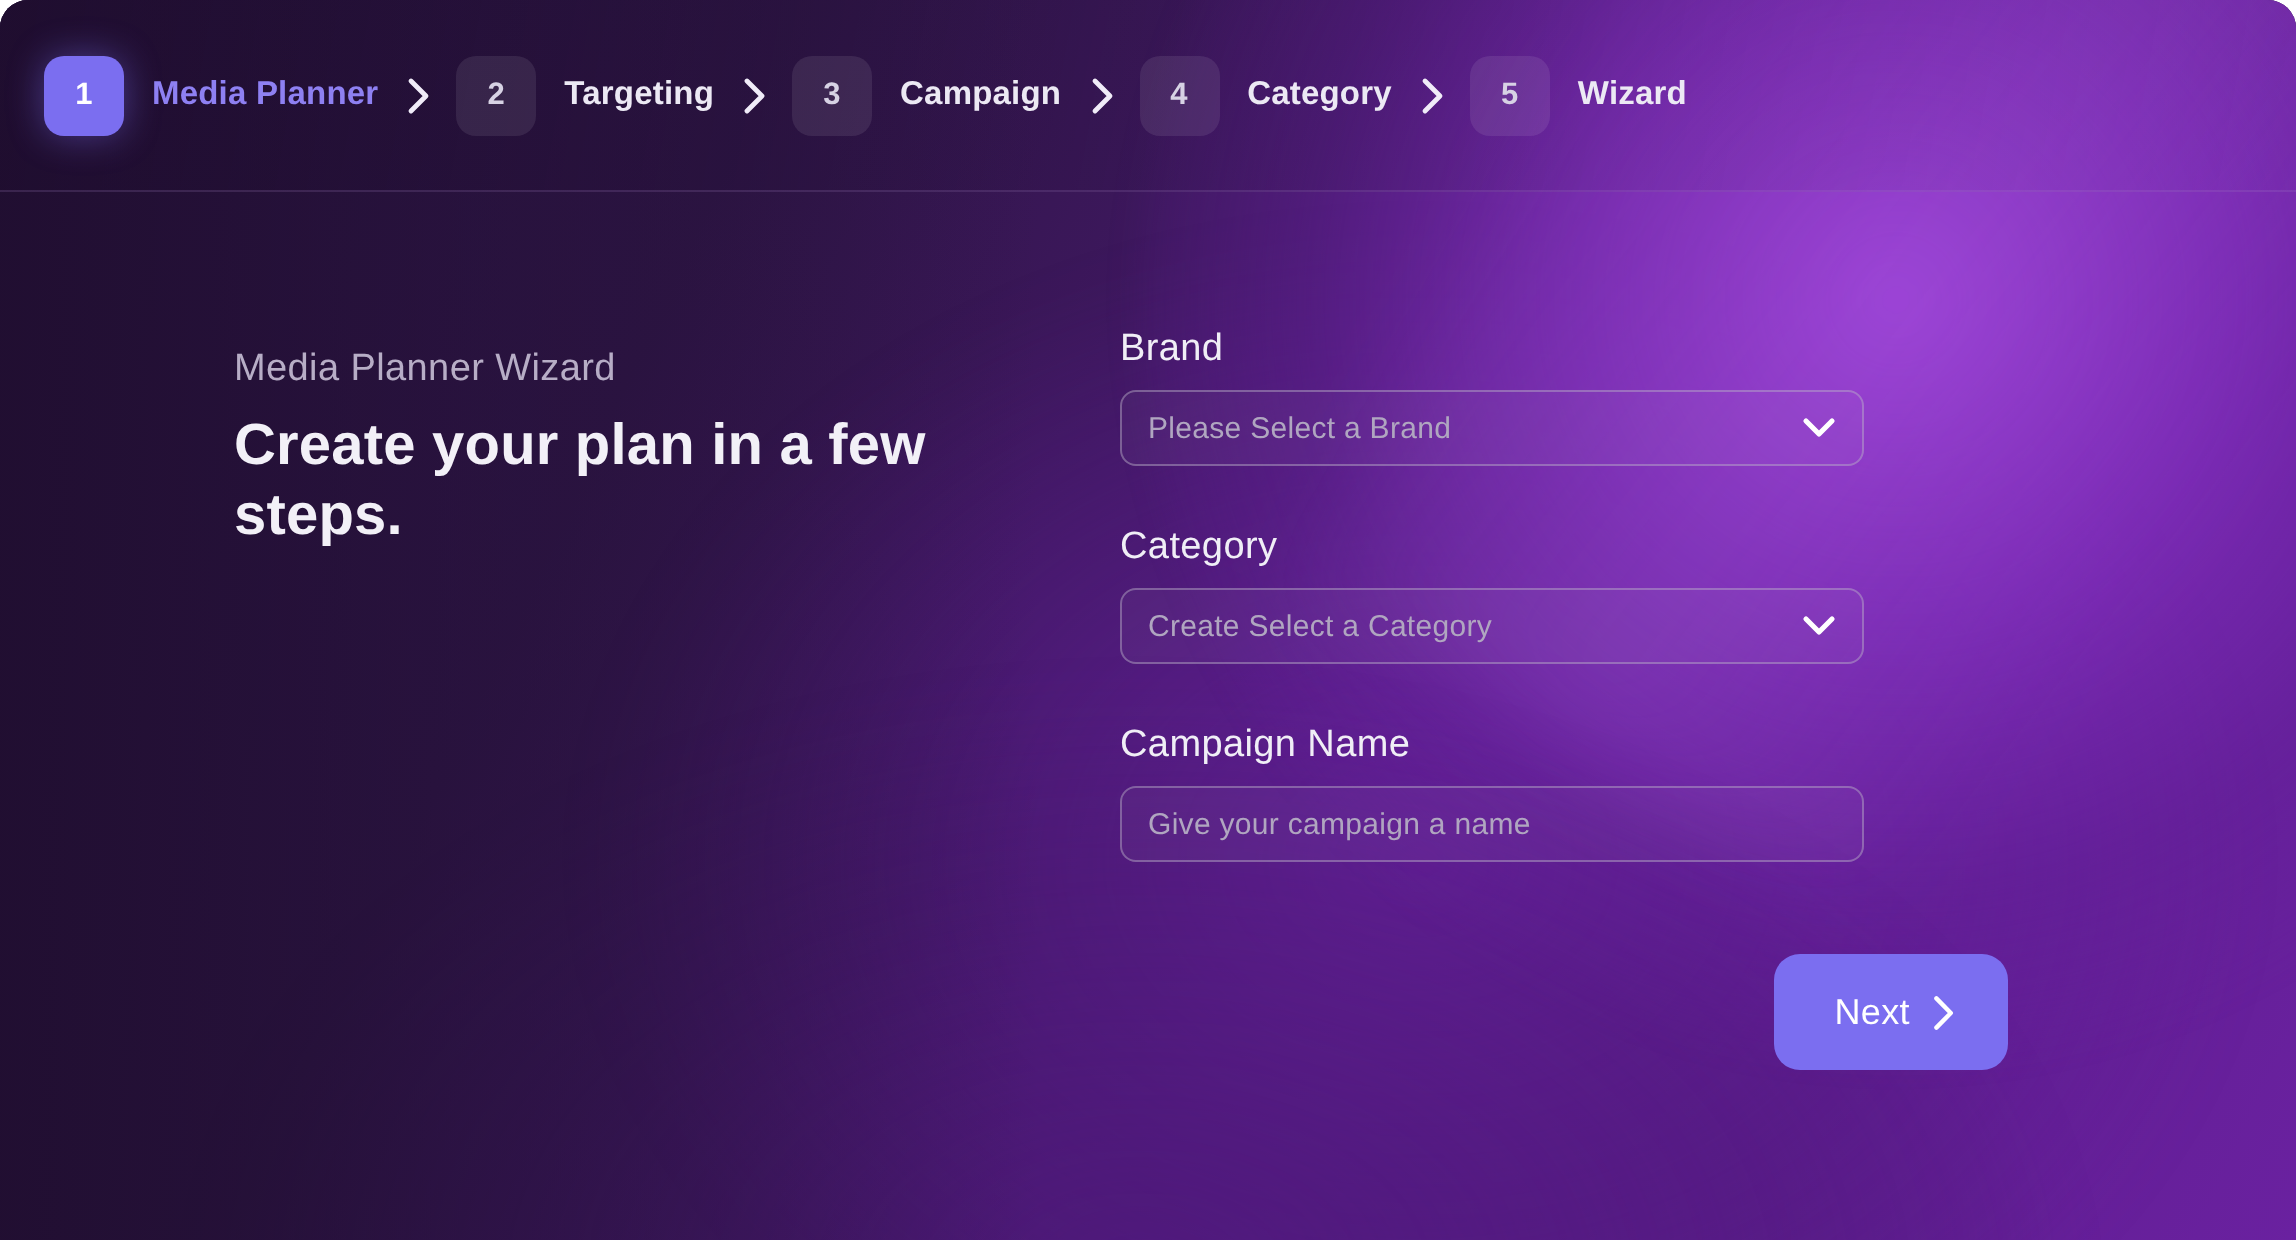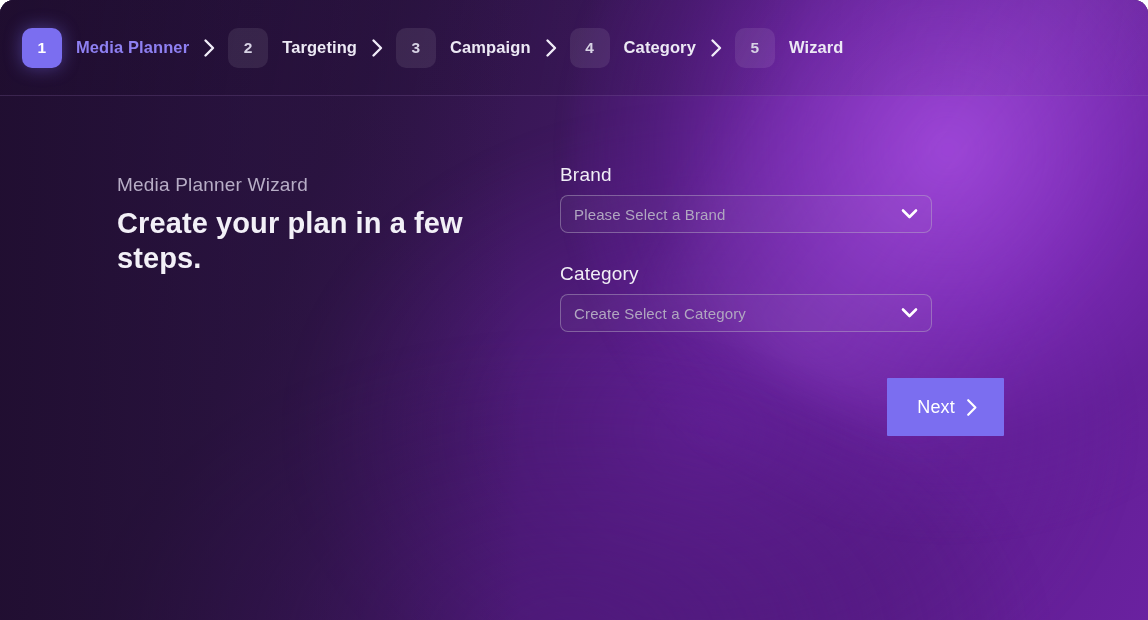--- a/index.html
+++ b/index.html
@@ -258,21 +258,21 @@
     display: flex;
     justify-content: flex-end;
   }
   .next-btn {
     display: inline-flex;
     align-items: center;
     gap: 11px;
     height: 58px;
     padding: 0 26px 0 30px;
     border: 0;
-    border-radius: 1px;
+    border-radius: 13px;
     background: #7b6ef0;
     color: #ffffff;
     font-family: "Liberation Sans", sans-serif;
     font-size: 18px;
     font-weight: 400;
     letter-spacing: 0.2px;
     cursor: pointer;
   }
   .next-btn svg { display: block; }
 </style>
@@ -365,20 +365,26 @@
         <div class="control">
           <span class="control-text">Create Select a Category</span>
           <span class="chevron-down">
             <svg width="17" height="11" viewBox="0 0 17 11" fill="none">
                 <path d="M2 2L8.5 8.5L15 2" stroke="currentColor" stroke-width="2.6" stroke-linecap="round" stroke-linejoin="round"></path>
               </svg>
           </span>
         </div>
       </div>
 
+      <div class="field">
+        <span class="field-label">Campaign Name</span>
+        <div class="control">
+          <input class="control-text" type="text" placeholder="Give your campaign a name" style="">
+        </div>
+      </div>
 
       <div class="actions">
         <button class="next-btn">
           <span>Next</span>
           <span>
             <svg width="12" height="19" viewBox="0 0 12 19" fill="none">
                 <path d="M2.2 2.2L9.4 9.5L2.2 16.8" stroke="currentColor" stroke-width="2.2" stroke-linecap="round" stroke-linejoin="round"></path>
               </svg>
           </span>
         </button>

